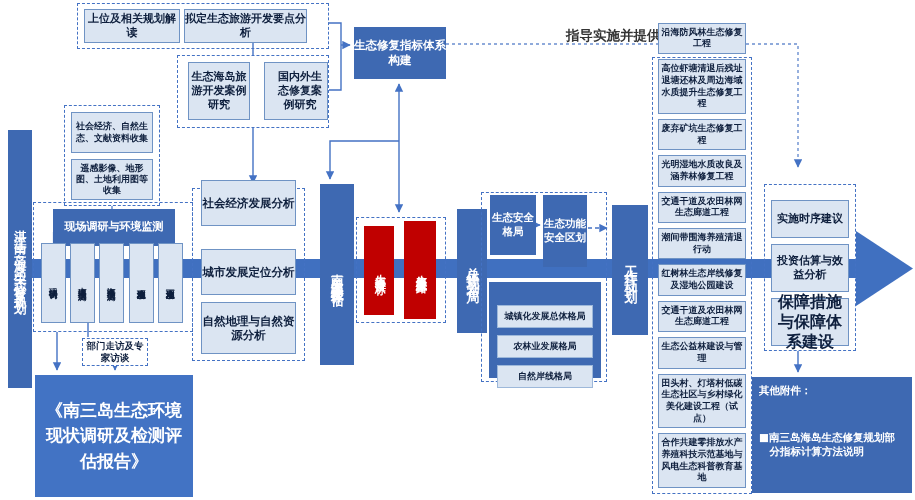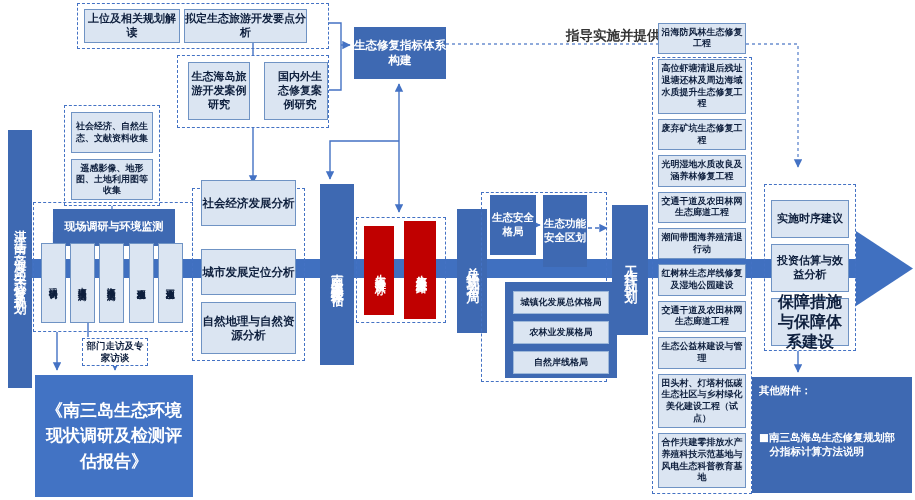--- a/index.html
+++ b/index.html
@@ -97,21 +97,21 @@
   <div class="abs sb vtext" style="left:320px;top:184px;width:34px;height:181px;font-size:12.5px;letter-spacing:2px;">南三岛生态条件整体评估</div>
 
   <div class="abs dash" style="left:356px;top:217px;width:90px;height:106px;"></div>
   <div class="abs redbar vtext" style="left:364px;top:226px;width:30px;height:89px;font-size:11px;letter-spacing:2px;">生态修复目标</div>
   <div class="abs redbar vtext" style="left:404px;top:221px;width:32px;height:98px;font-size:11px;letter-spacing:1px;">生态修复总体思路</div>
 
   <div class="abs sb vtext" style="left:457px;top:209px;width:30px;height:124px;font-size:13px;letter-spacing:5px;">总体规划布局</div>
   <div class="abs dash" style="left:481px;top:192px;width:126px;height:190px;"></div>
   <div class="abs sb" style="left:490px;top:195px;width:46px;height:60px;font-size:10.5px;">生态安全格局</div>
   <div class="abs sb" style="left:543px;top:195px;width:44px;height:72px;font-size:10.5px;">生态功能安全区划</div>
-  <div class="abs" style="left:489px;top:282px;width:112px;height:96px;background:#3e69b2;padding:9px 8px;box-sizing:border-box;margin-left:16px;">
+  <div class="abs" style="left:489px;top:282px;width:112px;height:96px;background:#3e69b2;padding:23px 8px;box-sizing:border-box;">
     <div class="pat">城镇化发展总体格局</div>
     <div class="pat">农林业发展格局</div>
     <div class="pat">自然岸线格局</div>
   </div>
 
   <div class="abs sb vtext" style="left:612px;top:205px;width:36px;height:130px;font-size:13px;letter-spacing:5px;">工作行动计划</div>
 
   <div class="abs dash" style="left:652px;top:57px;width:100px;height:437px;padding:5px 5px;display:flex;flex-direction:column;gap:5px;justify-content:flex-end;">
     <div class="proj">沿海防风林生态修复工程</div>
     <div class="proj">高位虾塘清退后残址退塘还林及周边海域水质提升生态修复工程</div>

